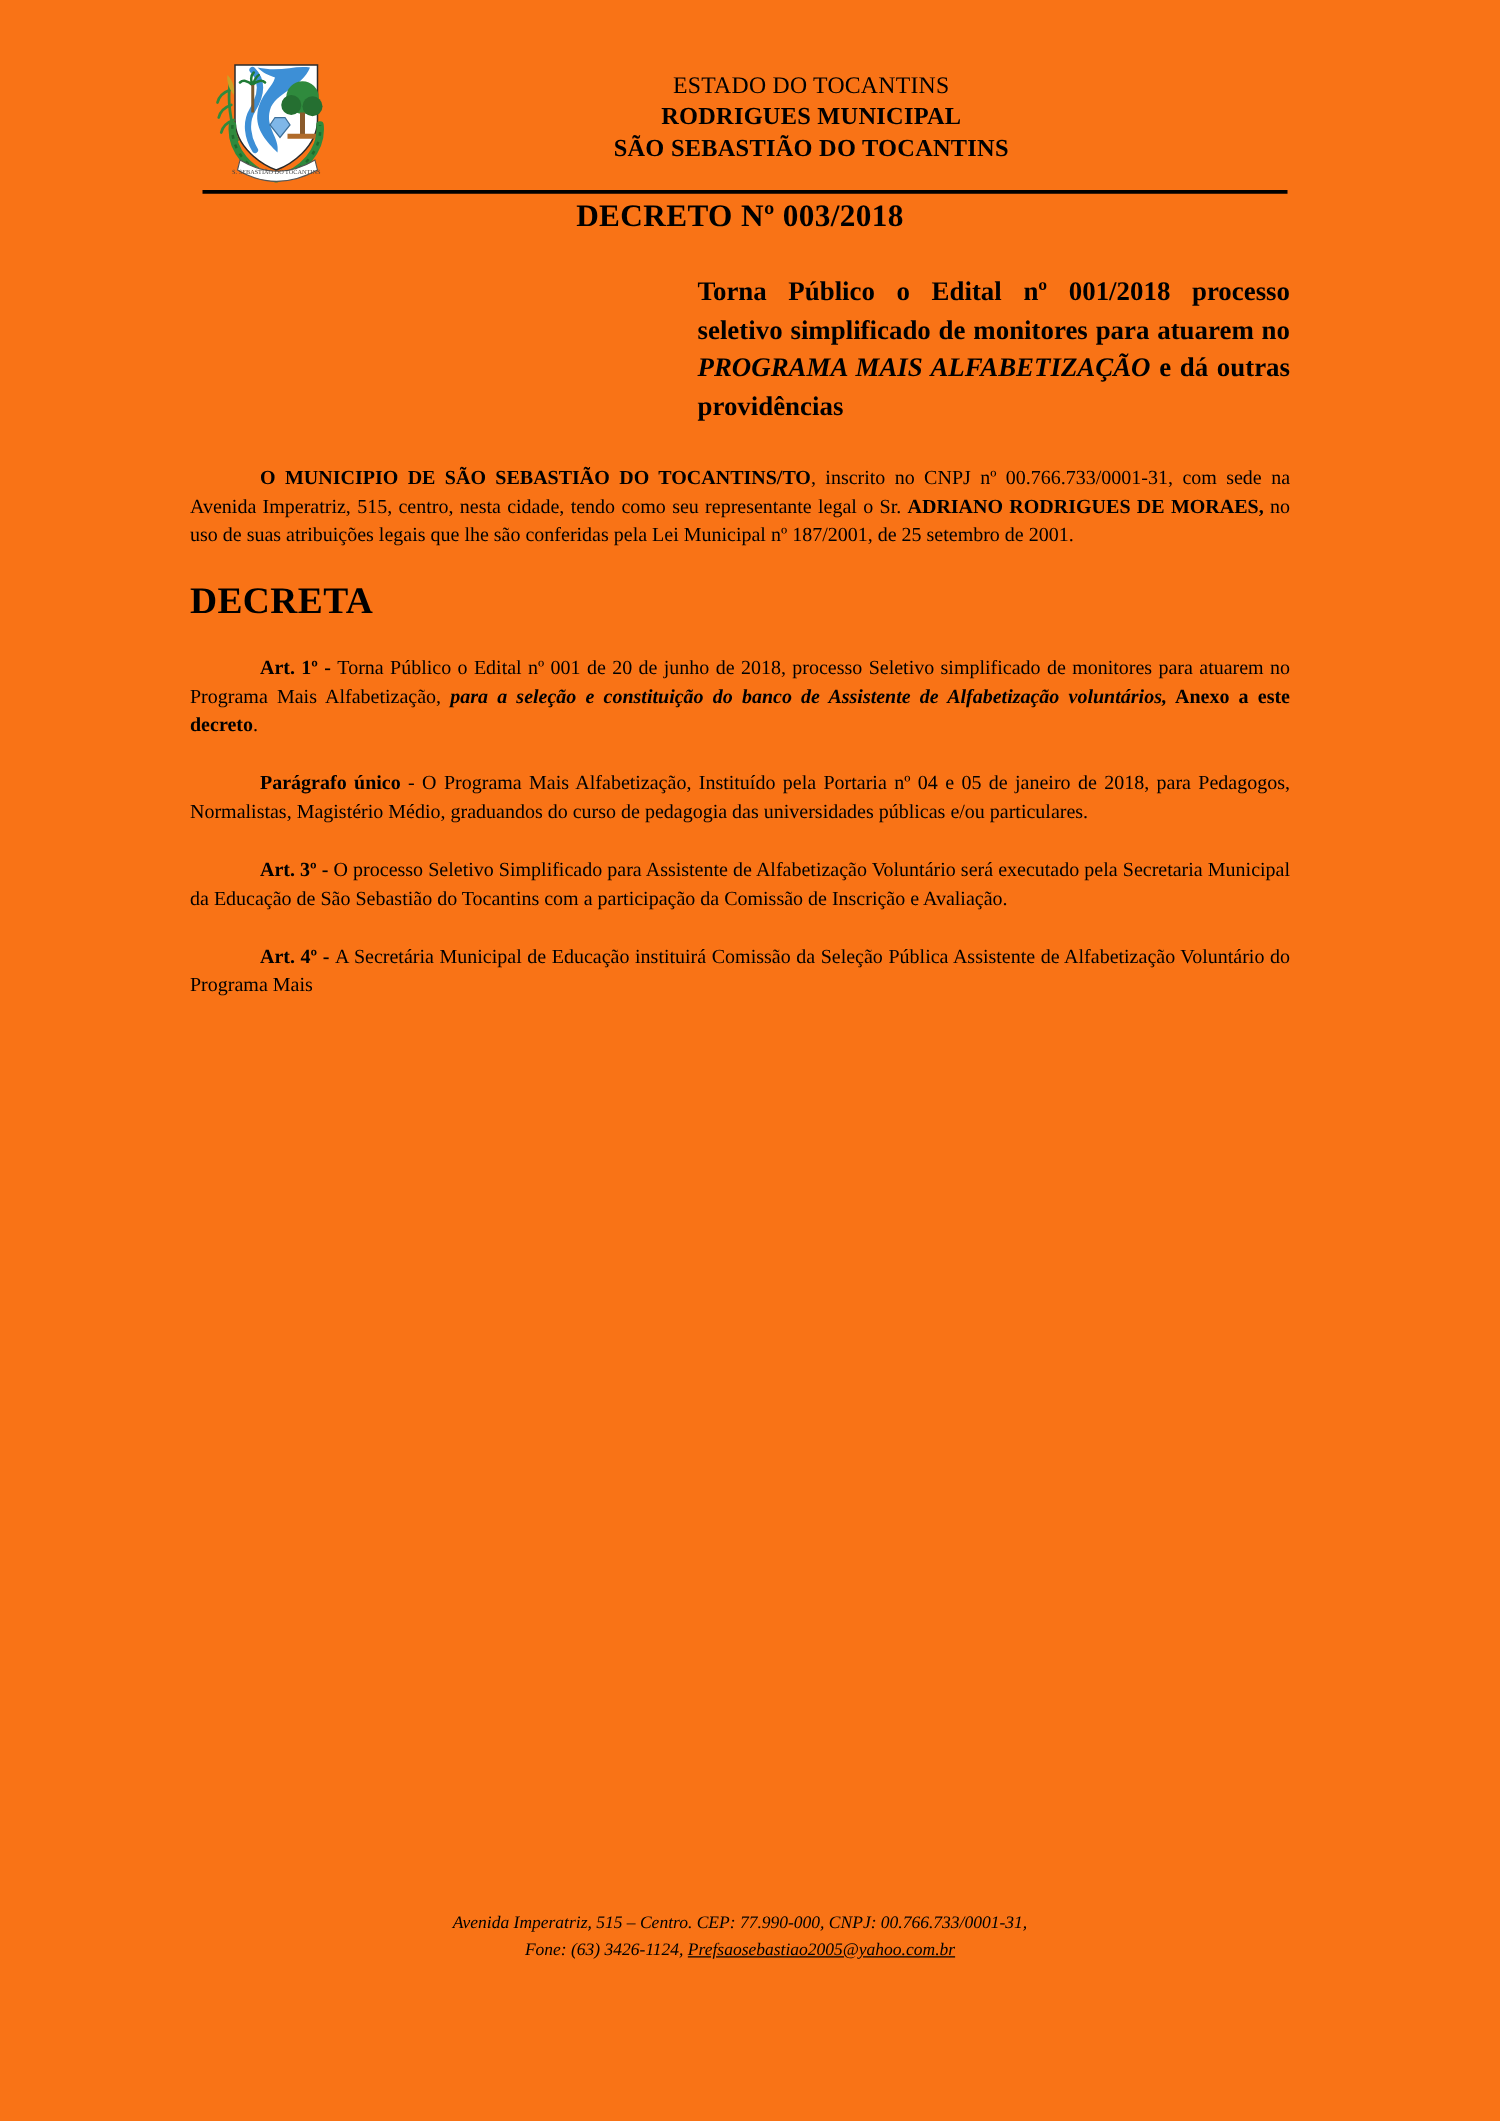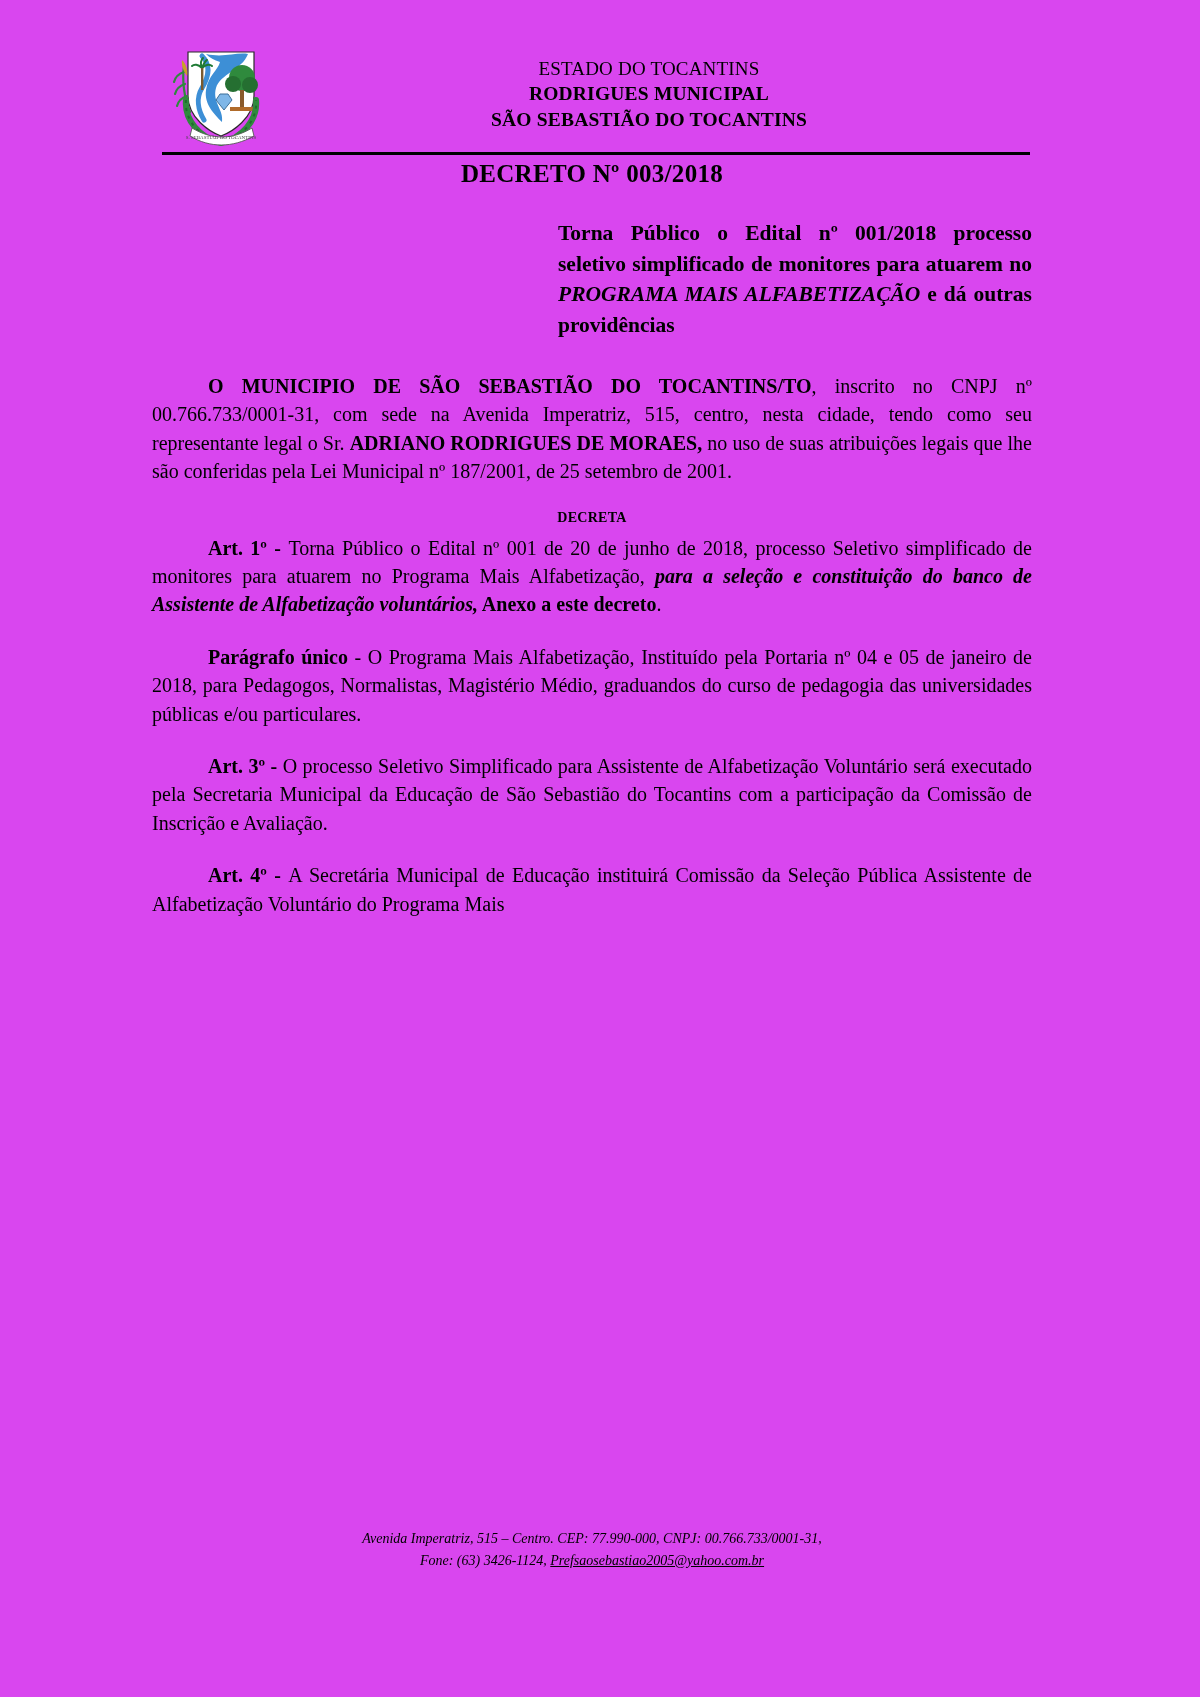--- a/index.html
+++ b/index.html
@@ -9,21 +9,21 @@
     background: #ffffff;
   }
   body {
     font-family: "Liberation Serif", "DejaVu Serif", serif;
     color: #000000;
   }
   .page {
     position: relative;
     width: 1200px;
     height: 1697px;
-    background: #d946ef;
+    background: #f97316;
     box-sizing: border-box;
     overflow: hidden;
   }
 
   
   .header {
     position: absolute;
     left: 162px;
     top: 44px;
     width: 868px;
@@ -89,32 +89,32 @@
     font-weight: bold;
     line-height: 1.42;
     margin-bottom: 32px;
   }
   .ementa .prog {
     font-style: italic;
     font-weight: bold;
   }
 
   p.body {
-    font-size: 20px;
+    font-size: 16px;
     line-height: 1.42;
     text-align: justify;
     margin: 0 0 24px 0;
     text-indent: 0;
   }
   p.body.indent { text-indent: 56px; }
   .center-bold {
-    text-align: center;
-    font-size: 14px;
-    font-weight: bold;
-    margin: 0 0 8px 0;
+    text-align: left;
+    font-size: 30px;
+    font-weight: bold;
+    margin: 0 0 26px 0;
     letter-spacing: 0.3px;
   }
   .b { font-weight: bold; }
   .i { font-style: italic; }
   .bi { font-weight: bold; font-style: italic; }
 
   .tight { margin-bottom: 0; }
 
   
   .footer {

